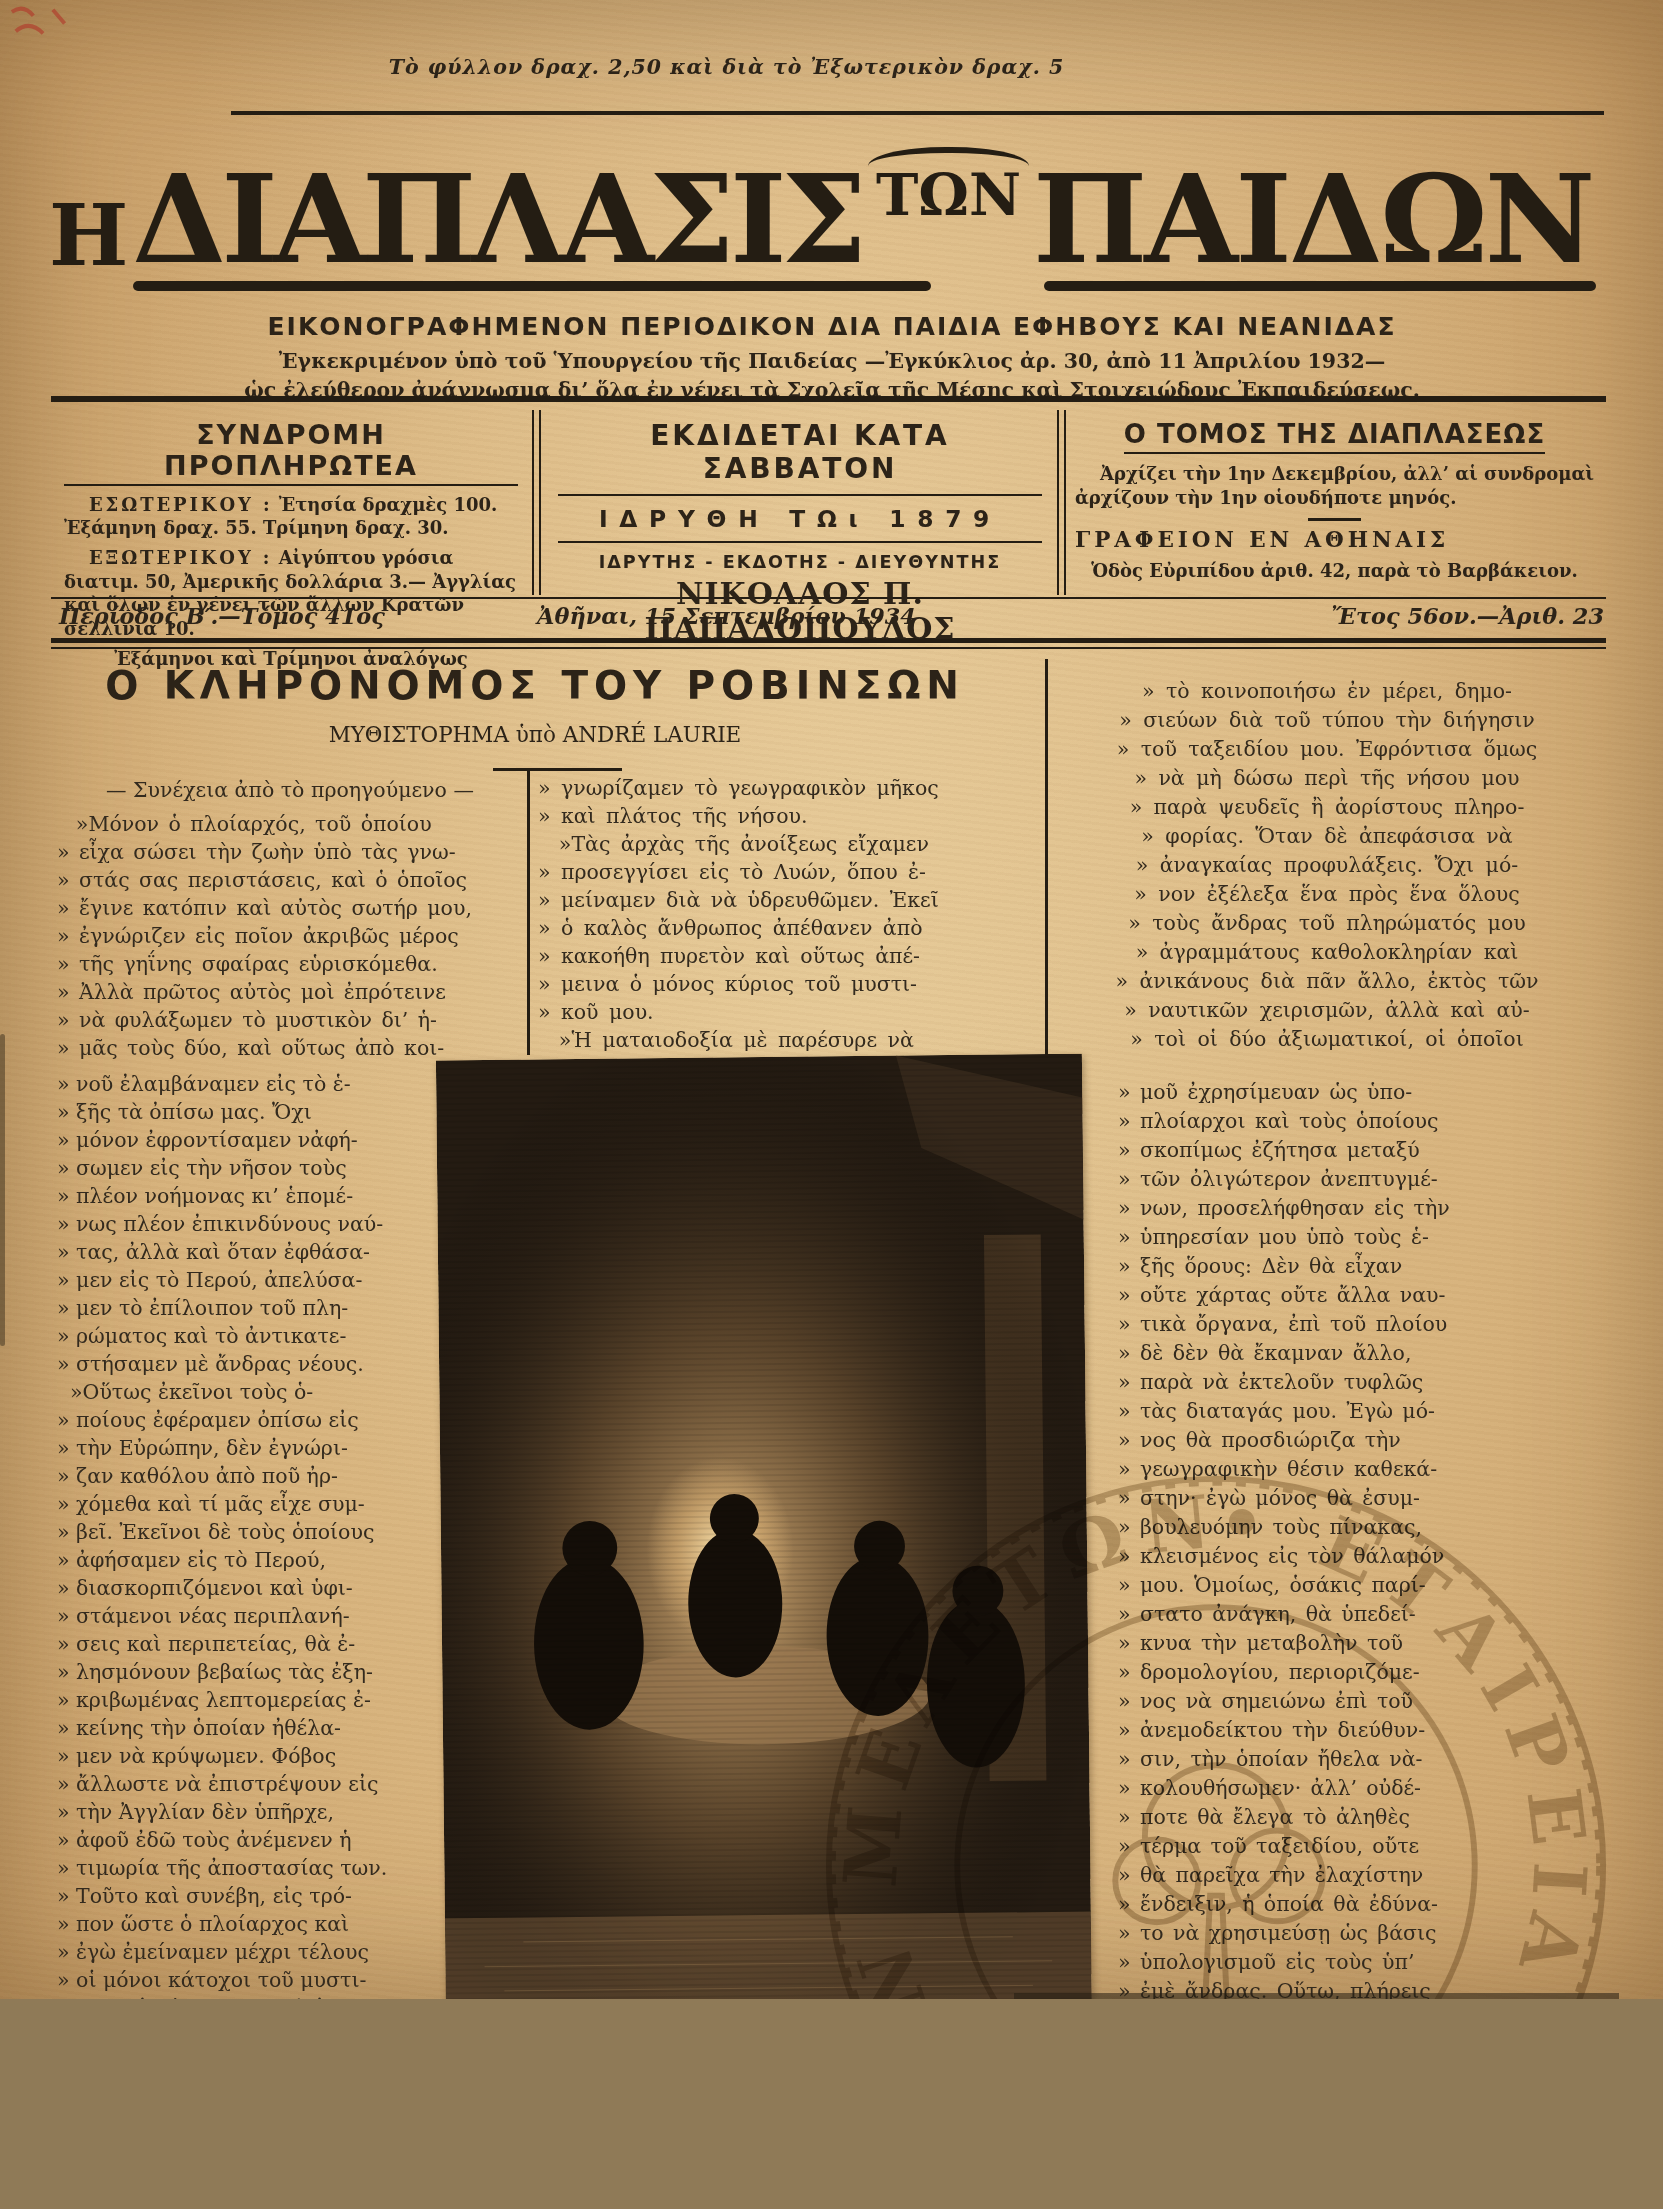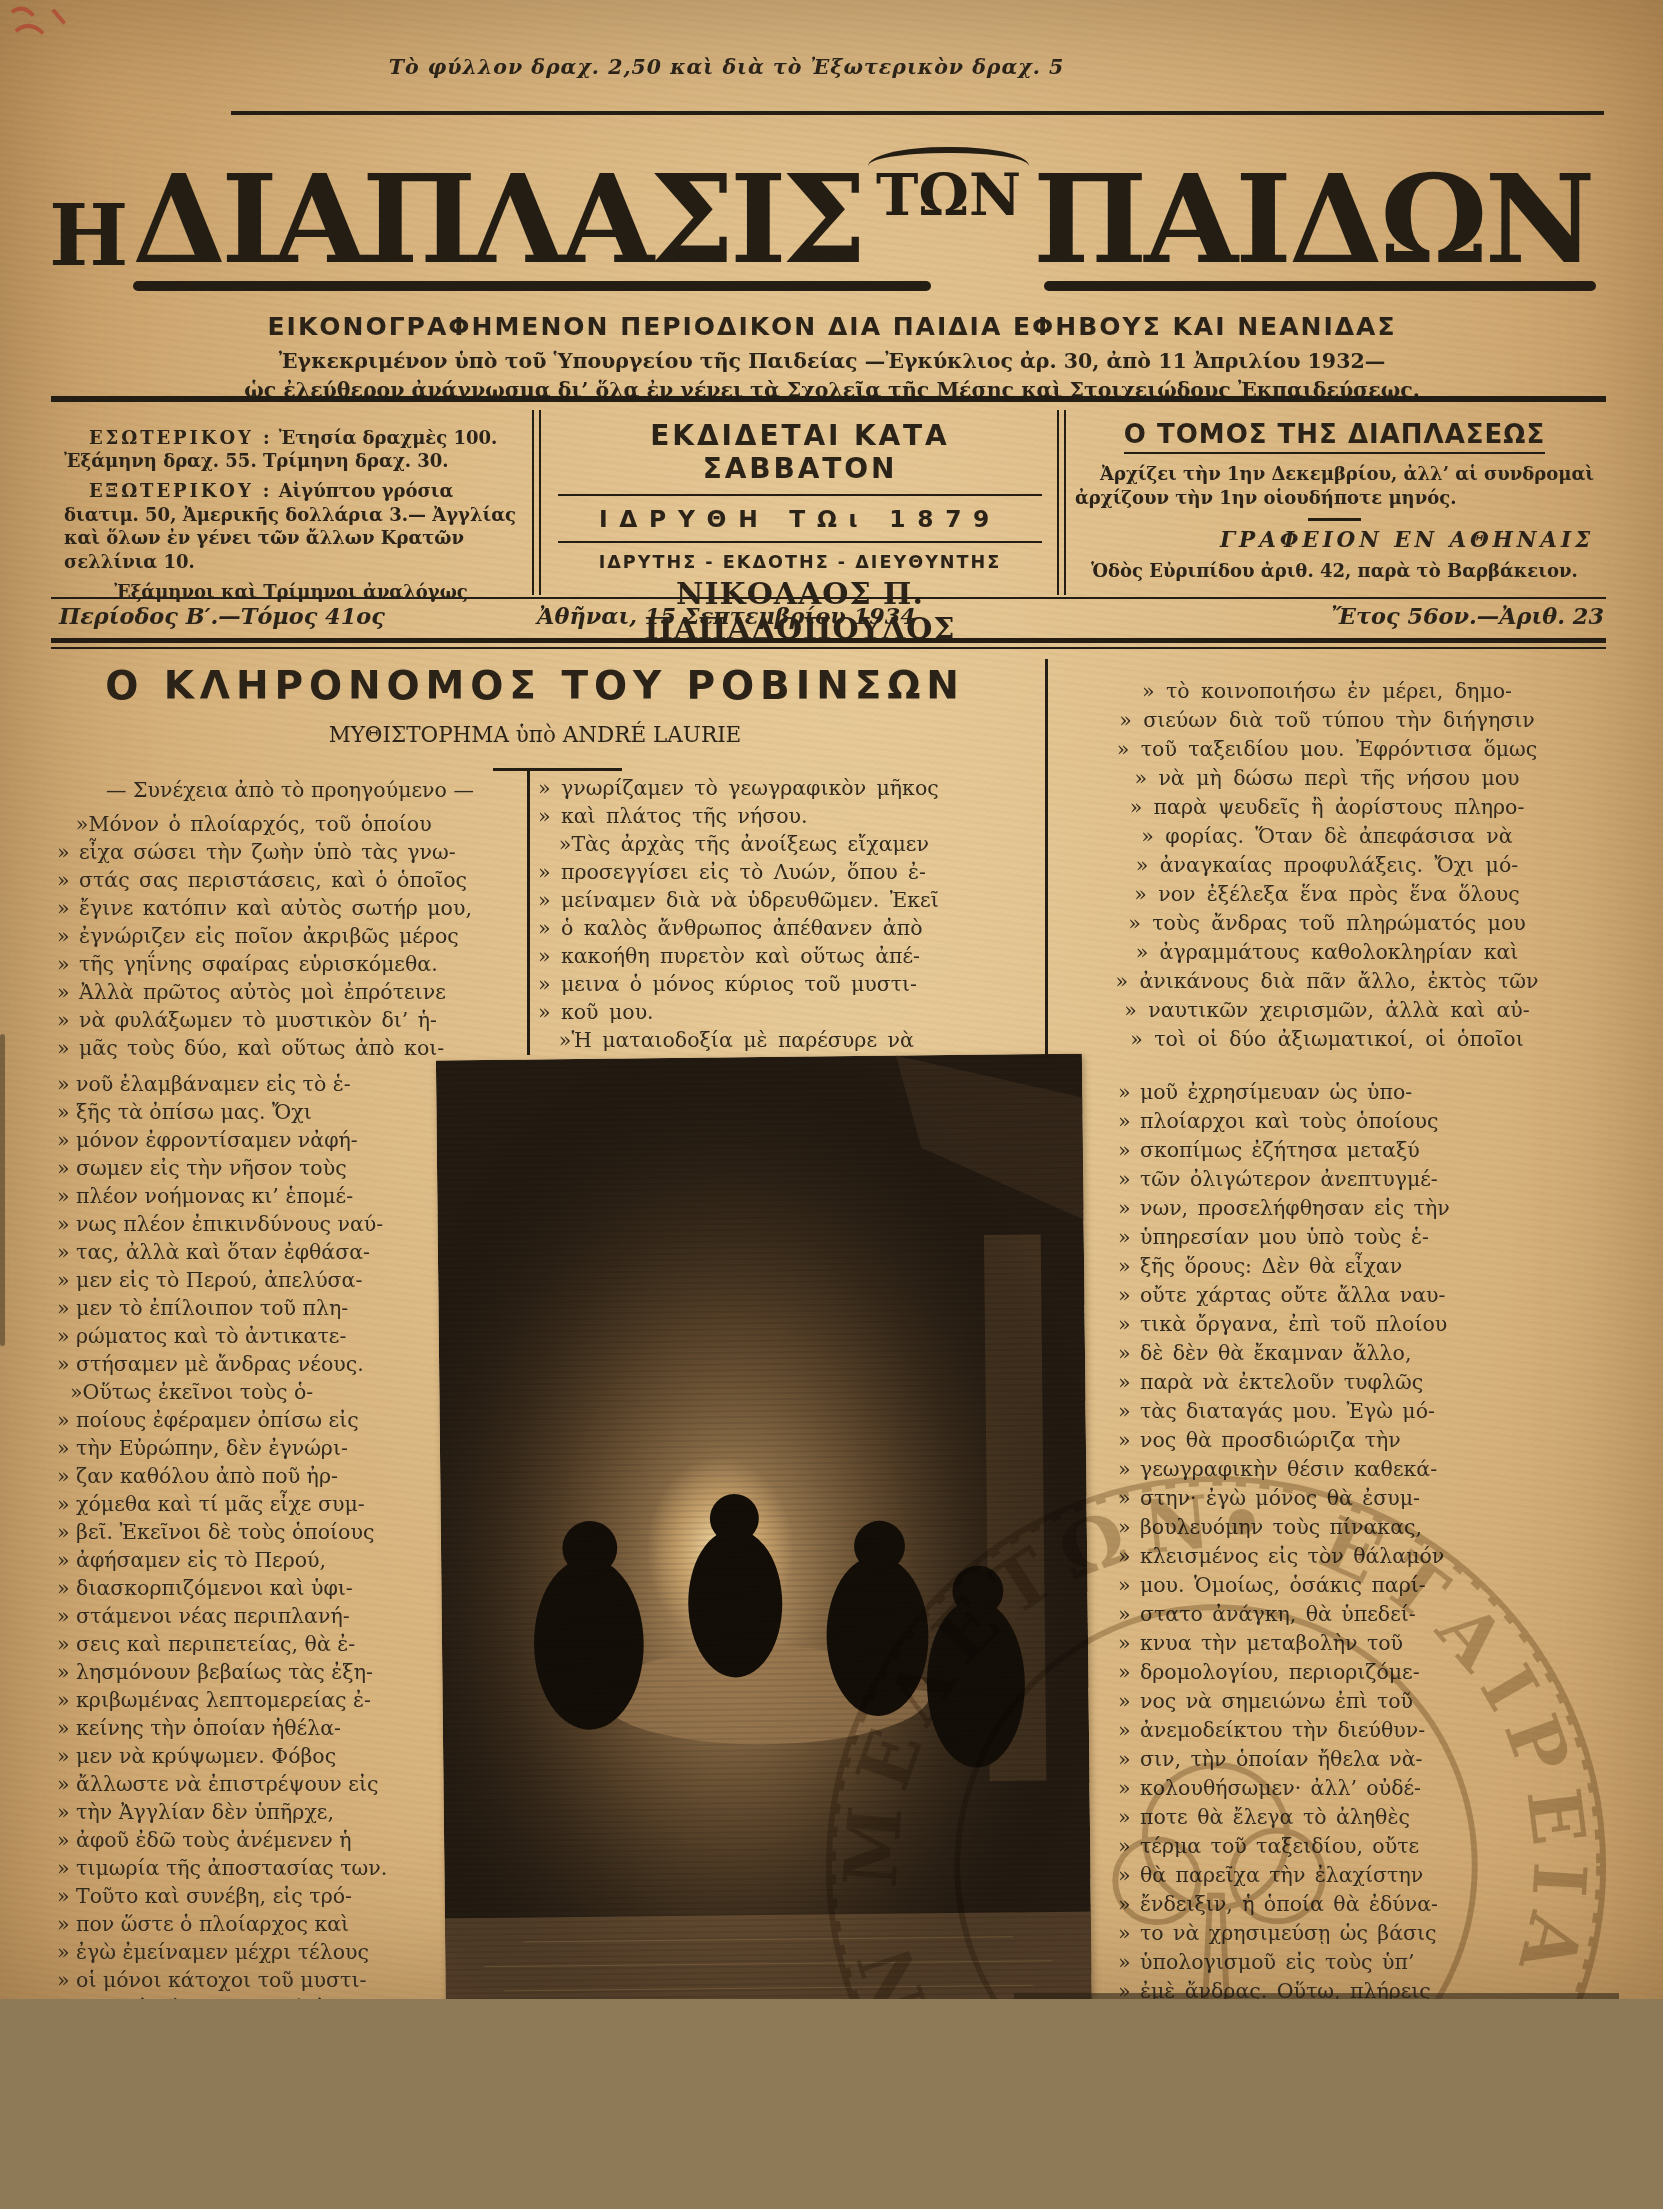--- a/index.html
+++ b/index.html
@@ -47,21 +47,21 @@
   .midbox{left:556px;width:488px;text-align:center;}
   .midbox .l1{font-family:"DejaVu Sans",sans-serif;font-weight:bold;font-size:28px;letter-spacing:2.9px;}
   .midbox .midrule{height:2px;background:#241d13;margin:8.8px 2px;}
   .midbox .l2{font-family:"DejaVu Sans",sans-serif;font-weight:bold;font-size:23.4px;letter-spacing:11.7px;}
   .midbox .l3{font-family:"DejaVu Sans",sans-serif;font-weight:bold;font-size:17.6px;letter-spacing:2px;margin-top:7.8px;}
   .midbox .l4{font-weight:bold;font-size:30px;letter-spacing:1px;margin-top:3.9px;}
   .rightbox{left:1075px;width:519px;}
   .rightbox .box-title{font-size:26px;letter-spacing:1px;}
   .rightbox p{margin:7.8px 0 0 0;font-size:18px;font-weight:bold;line-height:24.4px;text-indent:25px;}
   .rightbox .srule{width:53px;height:2.9px;background:#241d13;margin:7.8px auto 5.9px auto;}
-  .rightbox .office{text-align:right;font-weight:bold;font-size:21.5px;letter-spacing:3.9px;margin-top:2px;font-style:italic;}
+  .rightbox .office{text-align:left;font-weight:bold;font-size:21.5px;letter-spacing:3.9px;margin-top:2px;}
   .rightbox .addr{text-align:center;font-weight:bold;font-size:18px;margin-top:6.8px;text-indent:0;}
 
   .dateline{left:0;top:603px;width:1664px;font-size:22.4px;font-weight:bold;font-style:italic;}
   .dl-left{position:absolute;left:59px;top:0;}
   .dl-center{position:absolute;left:0;width:1453px;text-align:center;top:0;}
   .dl-right{position:absolute;right:60px;top:0;}
 
   .art-title{left:55px;top:663px;width:960px;text-align:center;font-family:"DejaVu Sans",sans-serif;font-weight:bold;font-size:39px;letter-spacing:5.9px;}
   .art-byline{left:55px;top:722px;width:960px;text-align:center;font-size:21.5px;}
 
@@ -118,20 +118,21 @@
   <div class="abs approval l2">ὡς ἐλεύθερον ἀνάγνωσμα δι’ ὅλα ἐν γένει τὰ Σχολεῖα τῆς Μέσης καὶ Στοιχειώδους Ἐκπαιδεύσεως.</div>
 
   <div class="rule" style="left:51px;top:396px;width:1555px;height:5.9px;"></div>
   <div class="vdouble" style="left:532px;top:410px;height:185px;"></div>
   <div class="vdouble" style="left:1057px;top:410px;height:185px;"></div>
   <div class="rule" style="left:51px;top:597px;width:1555px;height:2px;"></div>
   <div class="rule" style="left:51px;top:638px;width:1555px;height:4.9px;"></div>
   <div class="rule" style="left:51px;top:647px;width:1555px;height:2px;"></div>
 
   <div class="box leftbox">
+    <div class="box-title"><span class="u">ΣΥΝΔΡΟΜΗ ΠΡΟΠΛΗΡΩΤΕΑ</span></div>
     <p><span class="lbl">ΕΣΩΤΕΡΙΚΟΥ :</span><span> Ἐτησία δραχμὲς 100. Ἐξάμηνη δραχ. 55. Τρίμηνη δραχ. 30.</span></p>
     <p><span class="lbl">ΕΞΩΤΕΡΙΚΟΥ :</span><span> Αἰγύπτου γρόσια διατιμ. 50, Ἀμερικῆς δολλάρια 3.— Ἀγγλίας καὶ ὅλων ἐν γένει τῶν ἄλλων Κρατῶν σελλίνια 10.</span></p>
     <p class="center">Ἐξάμηνοι καὶ Τρίμηνοι ἀναλόγως</p>
   </div>
 
   <div class="box midbox">
     <div class="l1">ΕΚΔΙΔΕΤΑΙ ΚΑΤΑ ΣΑΒΒΑΤΟΝ</div>
     <div class="midrule"></div>
     <div class="l2">ΙΔΡΥΘΗ ΤΩι 1879</div>
     <div class="midrule"></div>

